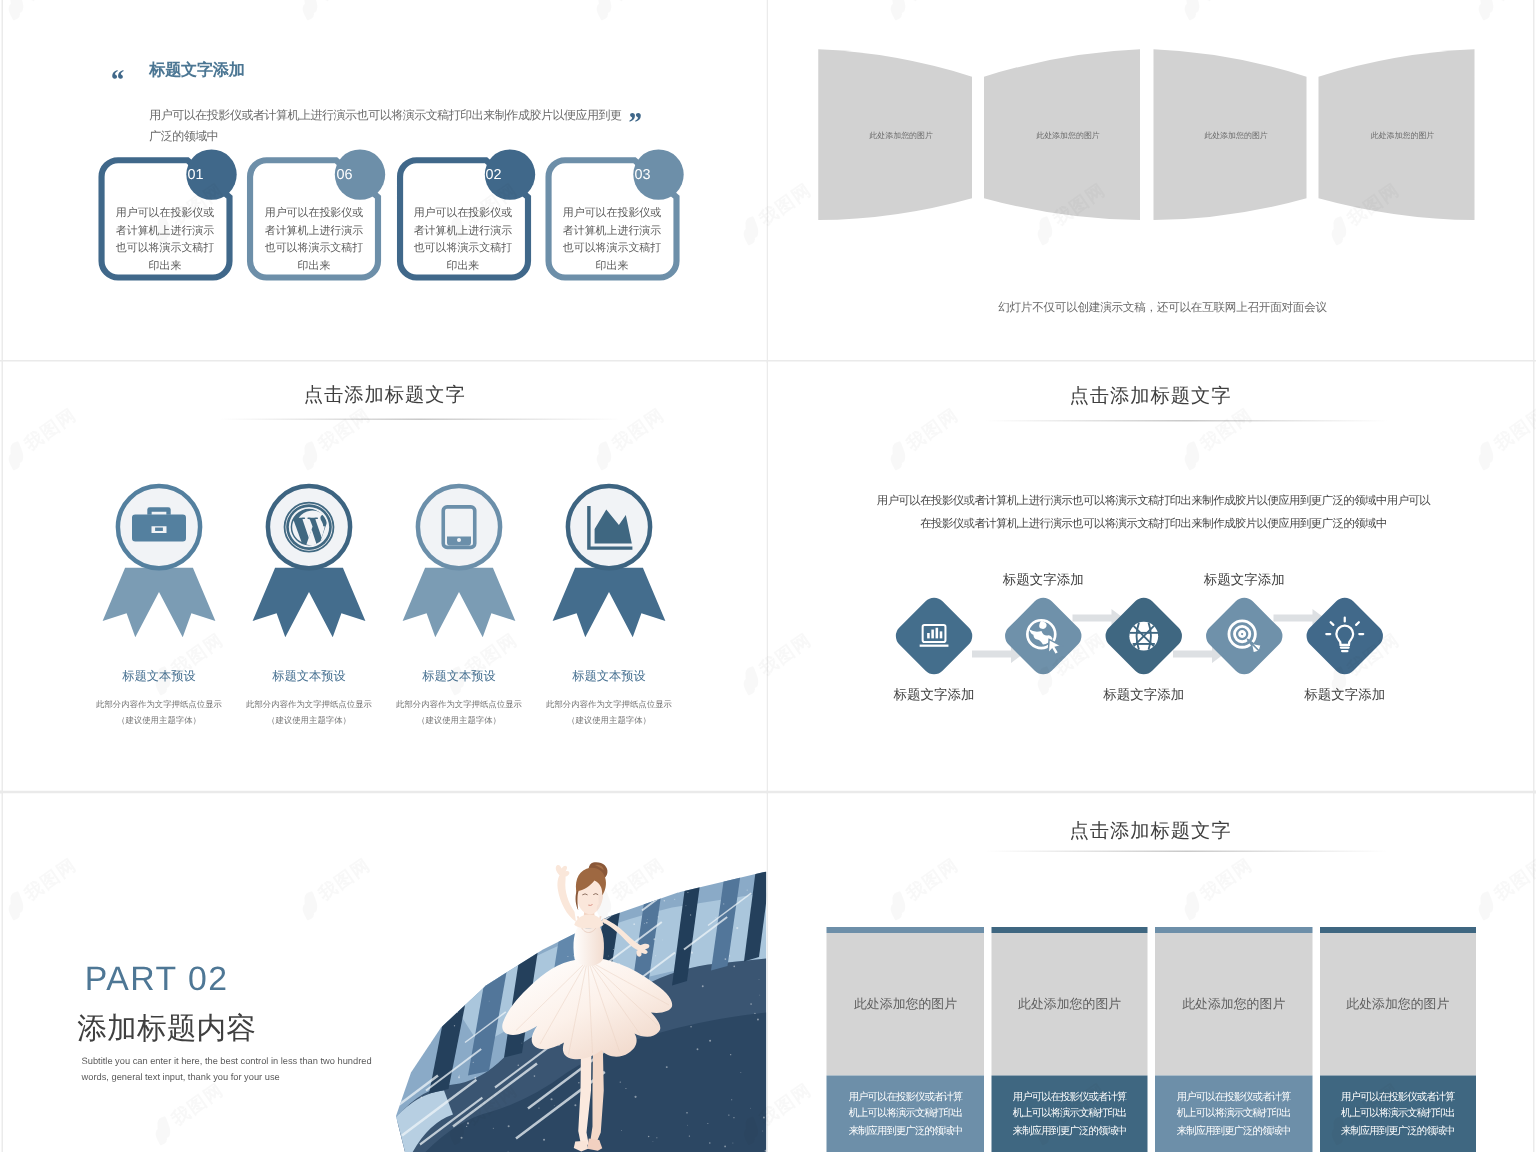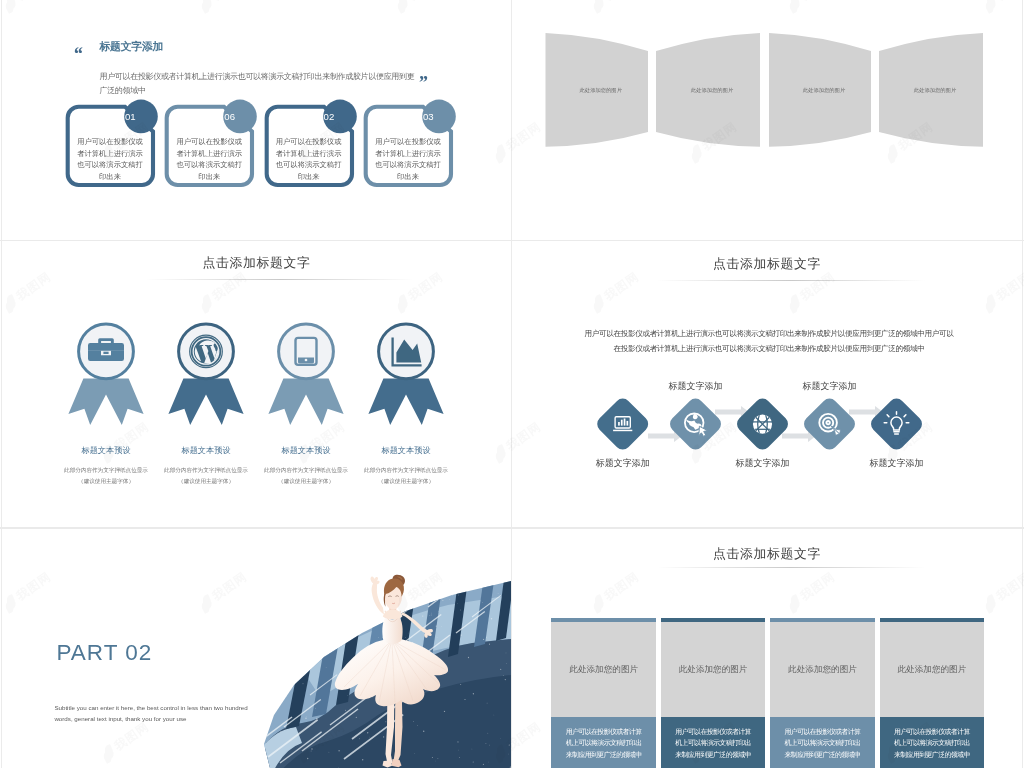--- a/index.html
+++ b/index.html
@@ -109,20 +109,21 @@
    <svg width="510" height="200" viewBox="0 0 510 200" style="position:absolute;left:0;top:0;">
      <path d="M 33.5 32.9 Q 84.8 35.0 136.0 51.1 L 136.0 132.1 Q 84.8 146.4 33.5 146.7 Z" fill="#d2d2d2"></path>
      <path d="M 144.0 51.1 Q 196.0 35.0 248.0 32.9 L 248.0 146.7 Q 196.0 146.4 144.0 132.1 Z" fill="#d2d2d2"></path>
      <path d="M 257.0 32.9 Q 308.0 35.0 359.0 51.1 L 359.0 132.1 Q 308.0 146.4 257.0 146.7 Z" fill="#d2d2d2"></path>
      <path d="M 367.0 51.1 Q 419.0 35.0 471.0 32.9 L 471.0 146.7 Q 419.0 146.4 367.0 132.1 Z" fill="#d2d2d2"></path>
    </svg>
    <div class="panel-label" style="left:37.5px;top:87px;width:102.5px;font-size:5.3px;">此处添加您的图片</div>
    <div class="panel-label" style="left:148.0px;top:87px;width:104.0px;font-size:5.3px;">此处添加您的图片</div>
    <div class="panel-label" style="left:261.0px;top:87px;width:102.0px;font-size:5.3px;">此处添加您的图片</div>
    <div class="panel-label" style="left:371.0px;top:87px;width:104.0px;font-size:5.3px;">此处添加您的图片</div>
+   <div class="s2-cap" style="left:33px;top:199.5px;width:460px;font-size:7.75px;">幻灯片不仅可以创建演示文稿，还可以在互联网上召开面对面会议</div>
  </div>
 
  <div class="slide" style="left:2px;top:242px;width:509px;height:285px;">
    <div class="sec-title" style="top:13px;font-size:12.9px;">点击添加标题文字</div>
    <div class="sec-rule" style="left:144px;top:36.5px;width:268px;"></div>
    <svg width="509" height="250" viewBox="0 0 509 250" style="position:absolute;left:0;top:0;">
      <g>
       <path d="M 81.4 136.49999999999997 L 66.4 171.99999999999997 L 82.4 166.79999999999998 L 88.2 182.89999999999998 L 104.0 152.59999999999997 L 119.8 182.89999999999998 L 125.6 166.79999999999998 L 141.6 171.99999999999997 L 126.6 136.49999999999997 Z" fill="#7b9cb4"></path>
       <circle cx="104.0" cy="109.39999999999998" r="27.4" fill="#f1f3f6" stroke="#54809f" stroke-width="3.0"></circle>
       <g fill="#54809f">
@@ -534,20 +535,21 @@
        <path d="M 382.6 67 C 380.8 60 382.7 52.4 389 50.1 C 395 47.9 400.9 51.4 401.8 57.6 C 402.5 62.2 400.9 65.7 399.5 67.8 C 399.7 62.9 397.8 59.4 394.3 58 C 391.5 61.7 387.3 64.3 383.5 65 C 383.1 65.7 382.8 66.4 382.6 67 Z" fill="#9e6841"></path>
        <path d="M 382.4 65 C 381 69.6 381.9 74.9 383.5 77.8 C 382.8 71.9 382.8 67.8 383.7 65 Z" fill="#8a5839"></path>
        <g>
          <path d="M 386.2 67.6 q 1.9 -1.4 3.5 0" stroke="#6b4a3a" stroke-width="0.5" fill="none"></path>
          <path d="M 393.5 67.4 q 1.8 -1.4 3.3 0.1" stroke="#6b4a3a" stroke-width="0.5" fill="none"></path>
          <path d="M 390.2 74.4 q 1.7 0.6 2.8 -0.4" stroke="#d88f82" stroke-width="0.65" fill="none"></path>
        </g>
      </g>
    </svg>
    <div class="s5-part" style="left:54.5px;top:111px;font-size:22.5px;">PART 02</div>
+   <div class="s5-title" style="left:49.5px;top:143px;font-size:19.8px;">添加标题内容</div>
    <div class="s5-sub" style="left:52.4px;top:175px;font-size:6.2px;">Subtitle you can enter it here, the best control in less than two hundred</div>
    <div class="s5-sub" style="left:52.4px;top:186px;font-size:6.2px;">words, general text input, thank you for your use</div>
  </div>
 
  <div class="slide" style="left:512px;top:529px;width:510px;height:239px;">
    <div class="sec-title" style="top:17px;font-size:12.9px;">点击添加标题文字</div>
    <div class="sec-rule" style="left:145px;top:38px;width:268px;"></div>
    <div class="s6-card" style="left:39.3px;top:89.2px;width:104.8px;height:150px;">
      <div class="s6-bar" style="left:0;top:0;width:104.8px;height:3.7px;background:#6d8fa9;"></div>
      <div class="s6-img" style="left:0;top:3.7px;width:104.8px;height:95.0px;"></div>

